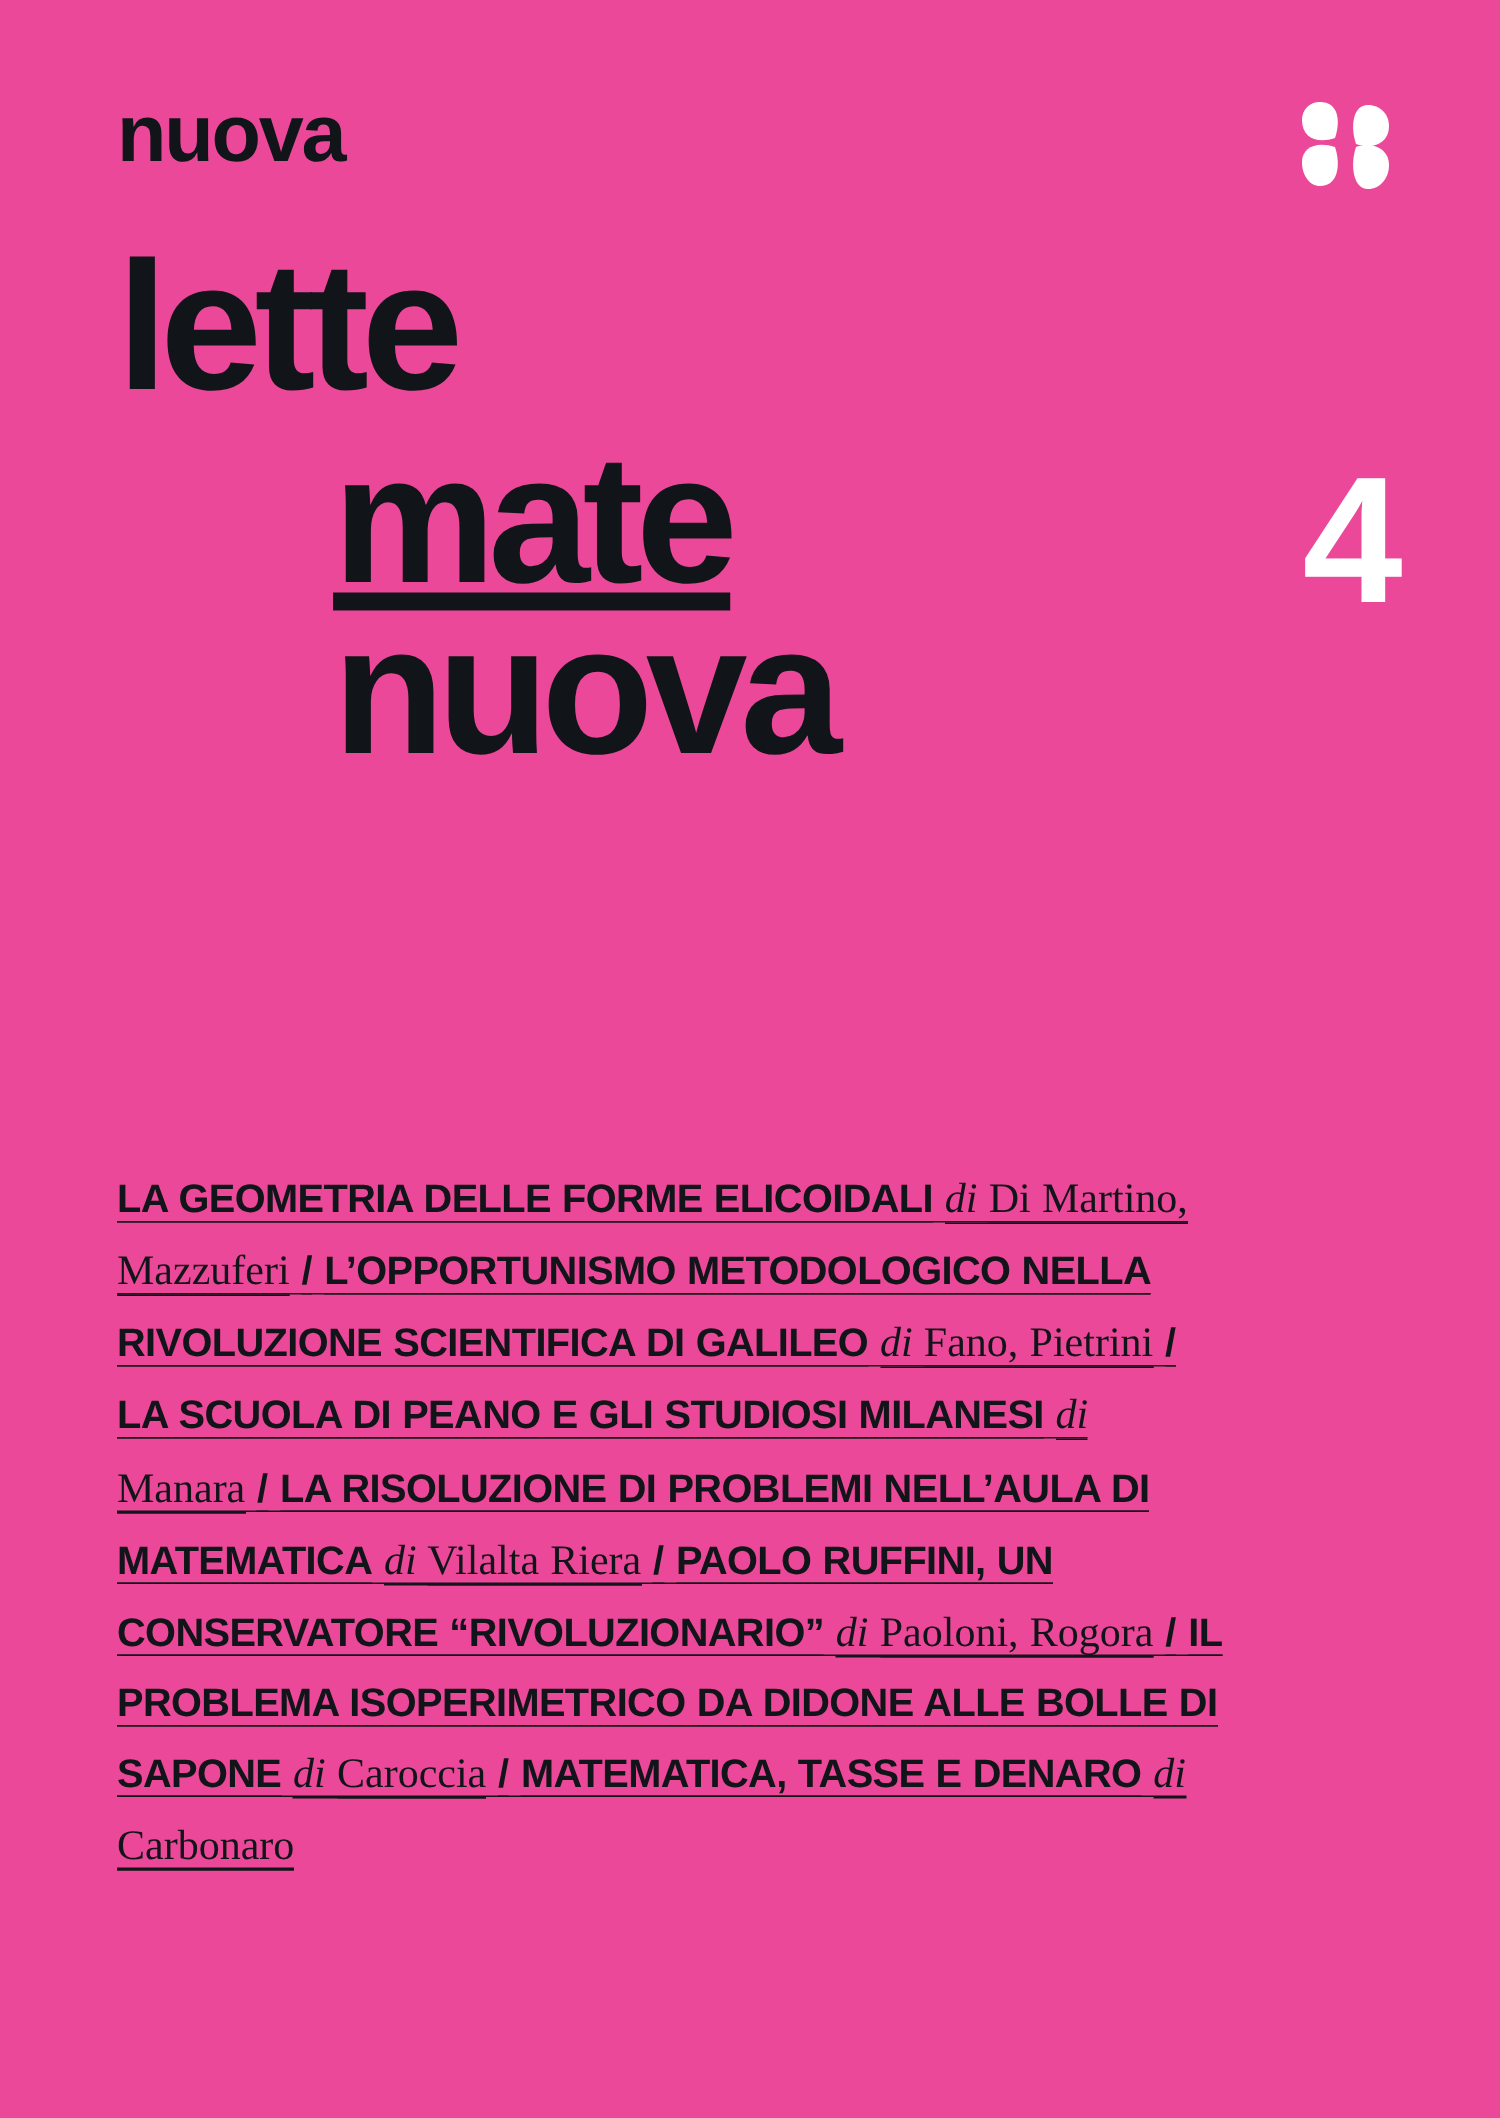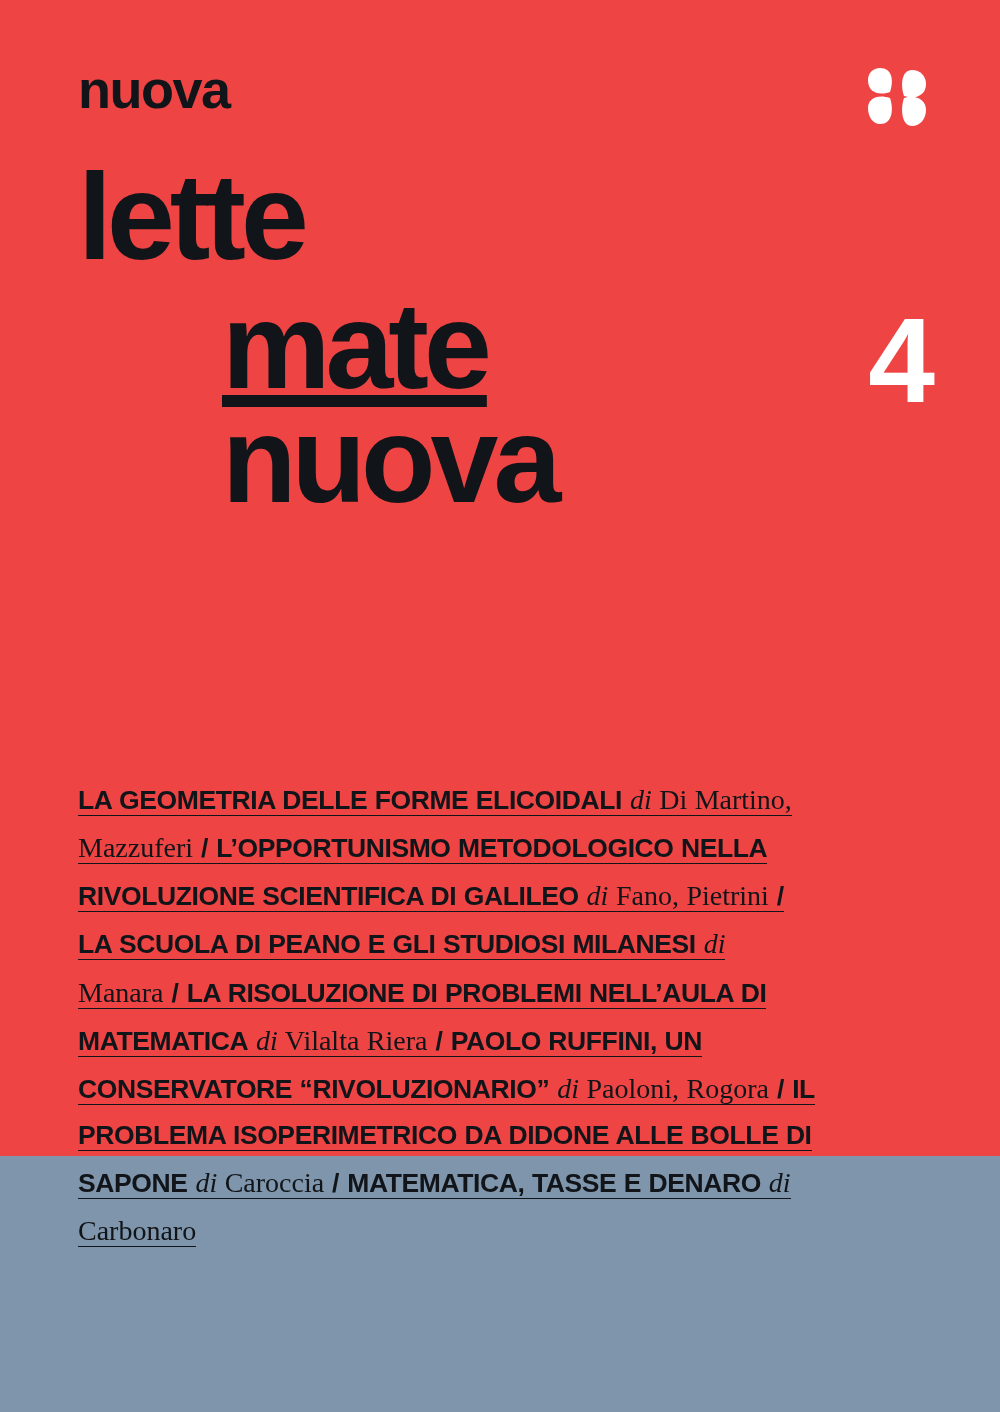--- a/index.html
+++ b/index.html
@@ -9,22 +9,22 @@
   body {
     width: 1000px;
     height: 1412px;
     background: #7e95ab;
     font-family: "Liberation Sans", sans-serif;
     overflow: hidden;
   }
   .cover {
     position: relative;
     width: 1000px;
-    height: 1156px;
-    background: #ef4444;
+    height: 1412px;
+    background: #ec4899;
   }
   .brand {
     position: absolute;
     left: 78px;
     top: 62px;
     font-family: "Liberation Sans", sans-serif;
     font-weight: bold;
     font-size: 54px;
     letter-spacing: -1.5px;
     color: #111418;

